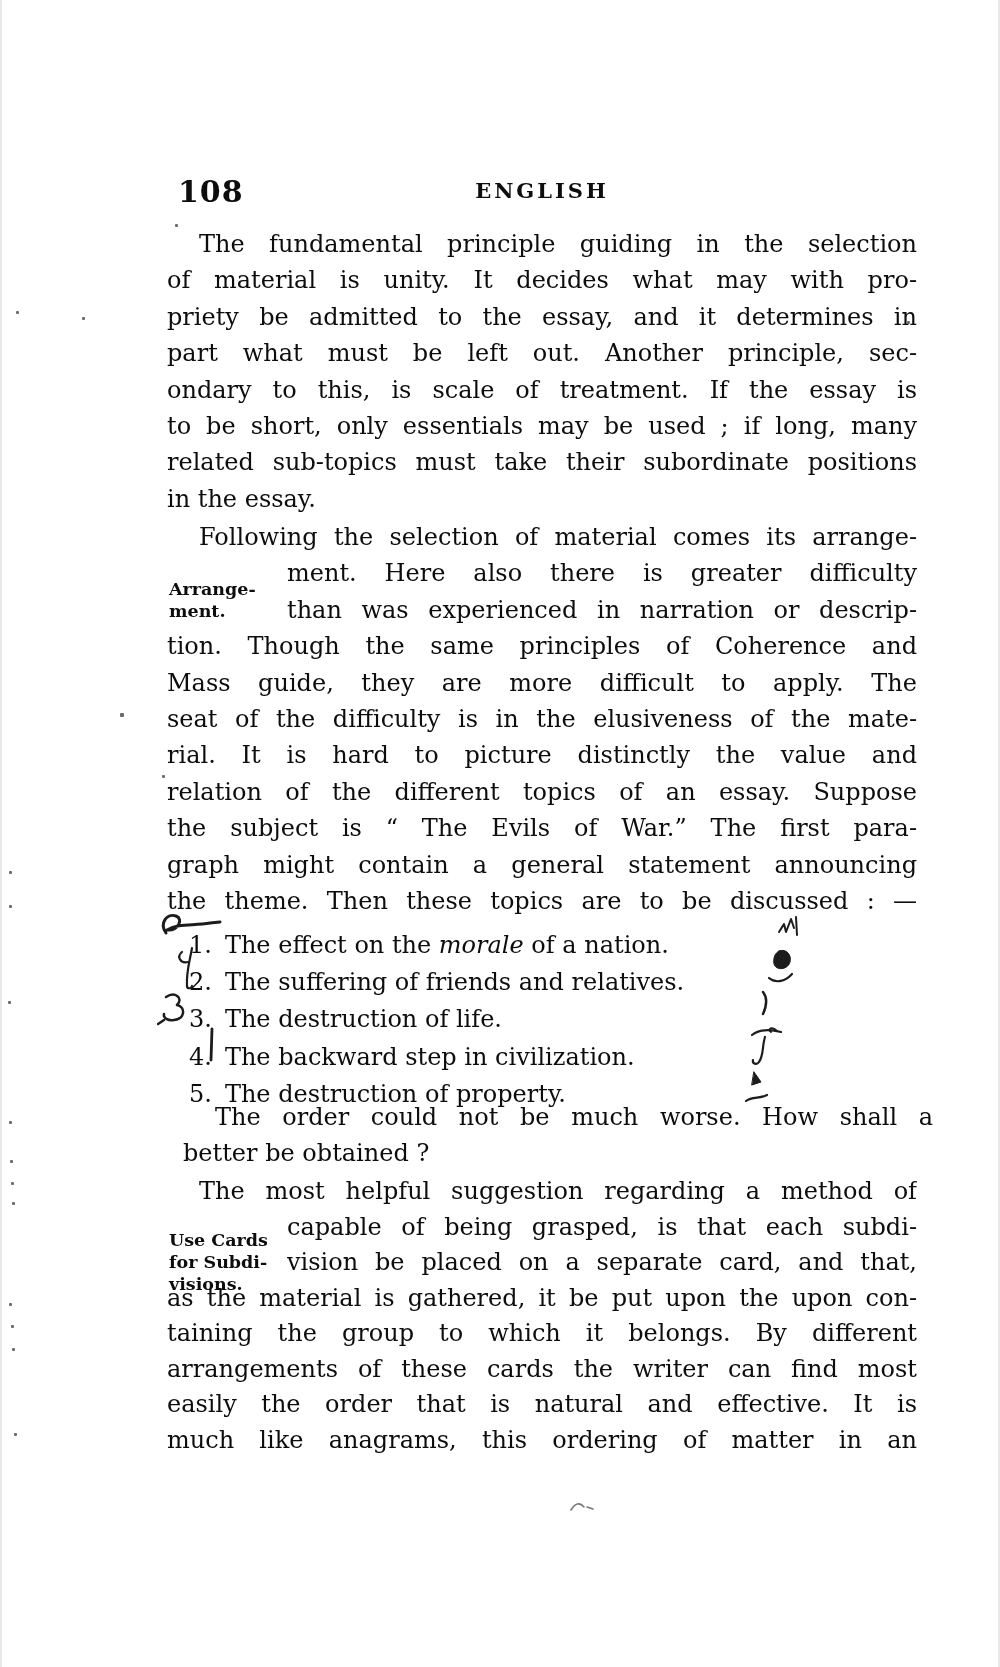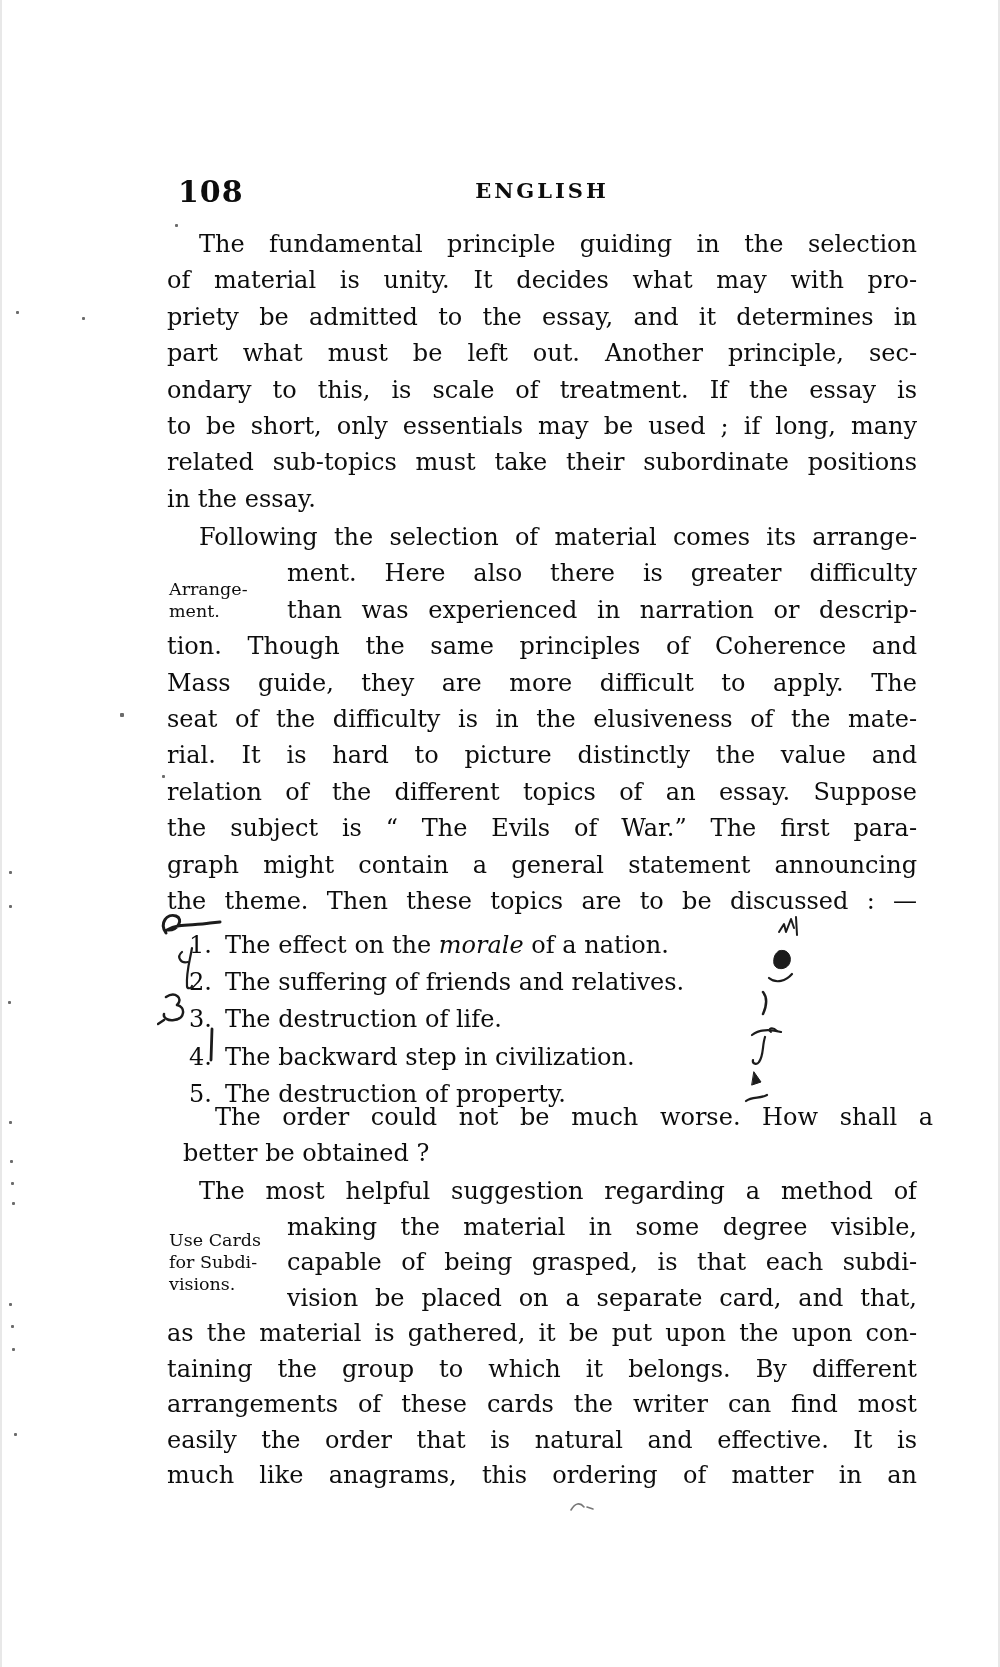--- a/index.html
+++ b/index.html
@@ -22,21 +22,21 @@
   #para2 { top:519px; }
   #para3 { top:1099px;margin-left:16px; }
   #para4 { top:1174px; }
   #para4 .line { height:35.5px; line-height:35.5px; }
   
   #topic-list { position:absolute; left:165px; top:919px; width:750px;margin-top:8px; }
   .list-item { height:37.2px; line-height:37.2px; font-size:24px; padding-left:22px; white-space:nowrap; overflow:hidden; }
   .list-item .num { display:inline-block; margin-right:13px; }
   .list-item i { font-style:italic; }
   
-  .margin-note { position:absolute; left:167px; width:118px; font-weight:normal; font-size:17.5px; line-height:22px; }
+  .margin-note { position:absolute; left:167px; width:118px; font-weight:bold; font-size:17.5px; line-height:22px; }
   #margin-note-1 { top:578px; }
   #margin-note-2 { top:1229px; }
   
   .mark { position:absolute; }
   .mark svg { display:block; }
   .mark path { stroke:#1c1c1c; fill:none; stroke-linecap:round; stroke-linejoin:round; }
   .mark .filled { fill:#1c1c1c; }
   
   .speck { position:absolute; background:#3a3a3a; border-radius:1px; opacity:.75; }
 </style>
@@ -102,21 +102,20 @@
   </div>
 
   <div class="margin-note" id="margin-note-2">
     <div>Use Cards</div>
     <div>for Subdi-</div>
     <div>visions.</div>
   </div>
 
   <div class="para" id="para4">
     <div class="line indent">The most helpful suggestion regarding a method of</div>
-    <div class="line cutin">making the material in some degree visible,</div>
     <div class="line cutin">capable of being grasped, is that each subdi-</div>
     <div class="line cutin">vision be placed on a separate card, and that,</div>
     <div class="line">as the material is gathered, it be put upon the upon con-</div>
     <div class="line">taining the group to which it belongs.  By different</div>
     <div class="line">arrangements of these cards the writer can find most</div>
     <div class="line">easily the order that is natural and effective.  It is</div>
     <div class="line">much like anagrams, this ordering of matter in an</div>
   </div>
 
   <span class="mark" style="left:155px; top:908px;">

